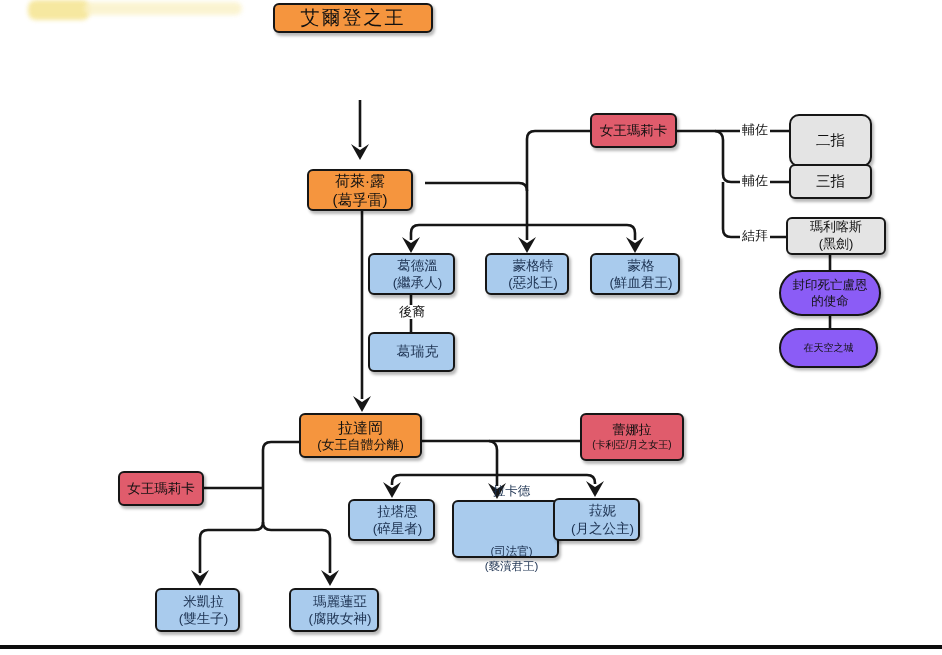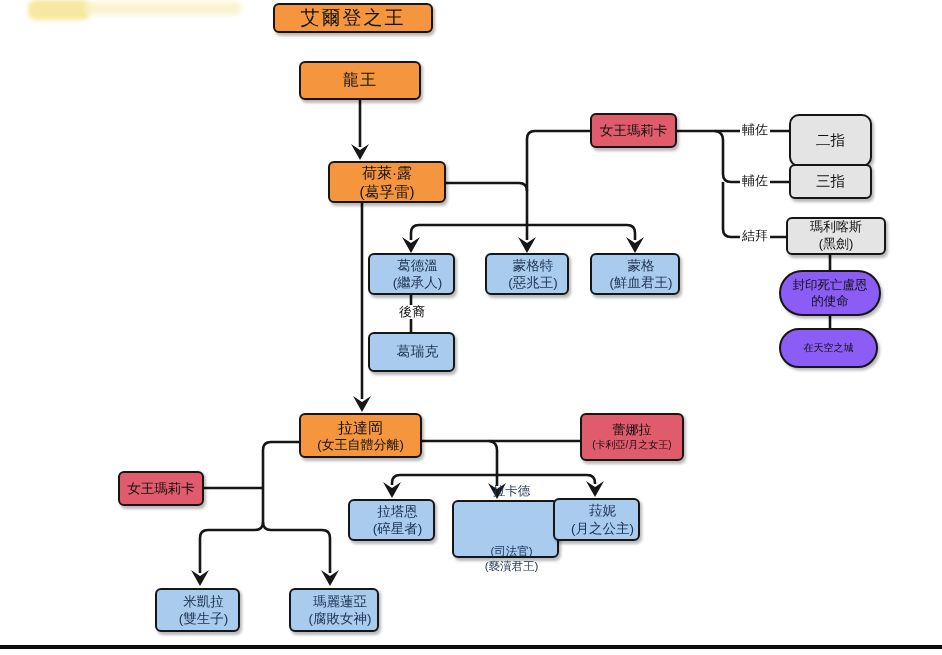--- a/index.html
+++ b/index.html
@@ -80,25 +80,22 @@
       <polygon points="191,570 200,586 209,570 200,576"></polygon>
       <polygon points="321,570 330,586 339,570 330,576"></polygon>
     </g>
   </svg>
 
 
   <div class="node orange" style="left:273px;top:3px;width:160px;height:30px;font-size:19px;letter-spacing:2px;">
     <span>艾爾登之王</span>
   </div>
 
-  <div class="node orange" style="left:299px;top:61px;width:122px;height:39px;font-size:16px;letter-spacing:1px;">
-    <span>龍王</span>
-  </div>
 
-  <div class="node orange" style="left:307px;top:161px;width:118px;height:42px;font-size:15px;margin-left:21px;">
+  <div class="node orange" style="left:307px;top:169px;width:106px;height:42px;font-size:15px;">
     <span>荷萊·露</span>
     <span>(葛孚雷)</span>
   </div>
 
   <div class="node orange" style="left:299px;top:413px;width:123px;height:45px;font-size:15px;">
     <span>拉達岡</span>
     <span style="font-size:13px;">(女王自體分離)</span>
   </div>
 
   <div class="node red" style="left:590px;top:113px;width:87px;height:35px;font-size:13.5px;">

